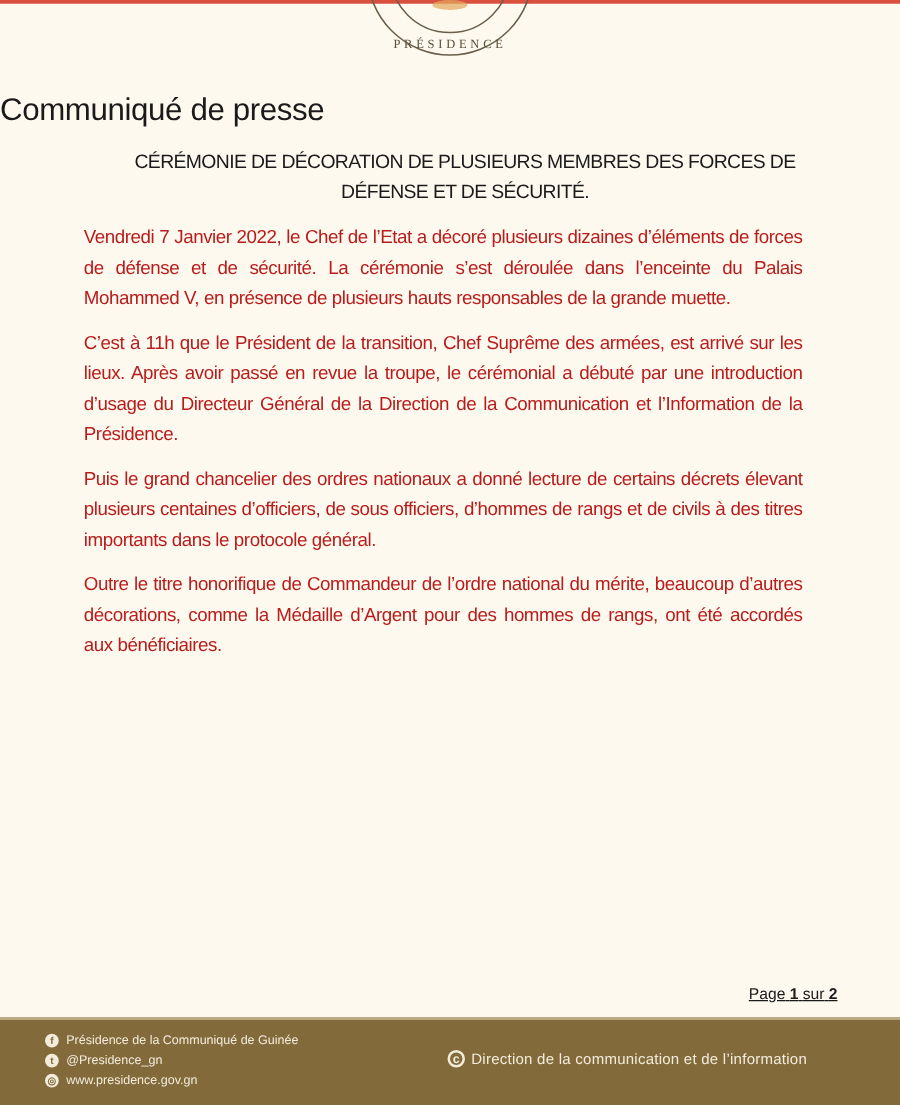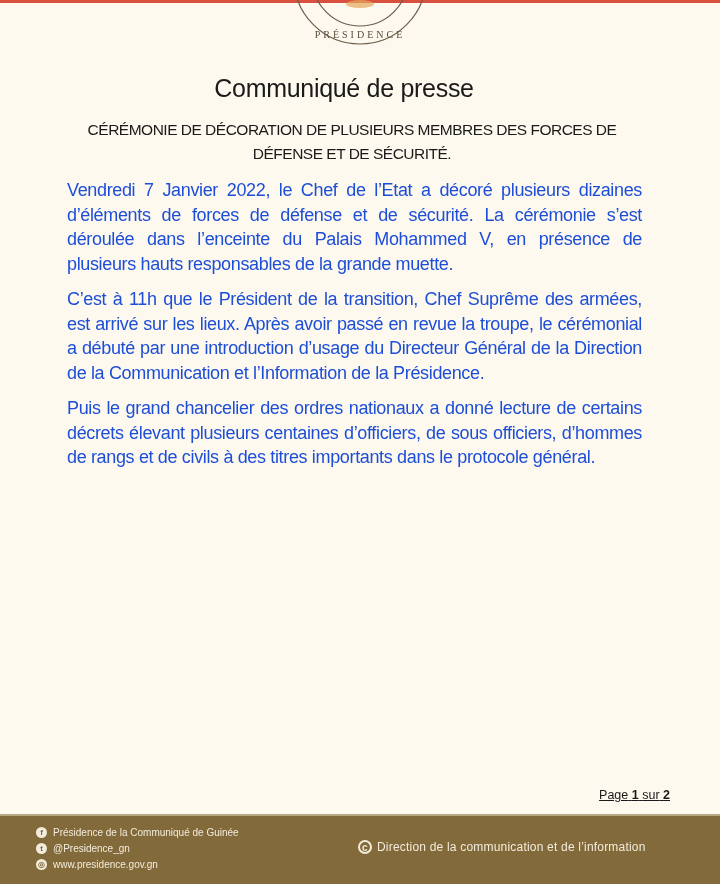--- a/index.html
+++ b/index.html
@@ -5,33 +5,33 @@
   html, body { margin: 0; padding: 0; }
   body {
     width: 720px; height: 884px; overflow: hidden; position: relative;
     background: #fdf9ee;
     font-family: "Liberation Sans", sans-serif;
     color: #1c1c1c;
   }
   .topbar { position: absolute; left: 0; top: 0; width: 720px; height: 3px; background: #d9503f; }
   .seal { position: absolute; left: 292px; top: -90px; width: 136px; height: 136px; }
   .title {
-    position: absolute; left: 0; top: 74px; width: 688px; text-align: center;
+    position: absolute; left: 0; top: 74px; width: 688px; 
     font-size: 25px; color: #1a1a1a; letter-spacing: -0.3px;
   }
   .subtitle {
-    position: absolute; left: 52px; top: 118px; width: 600px; text-align: center;
+    position: absolute; left: 72px; top: 118px; width: 600px; text-align: center;
     font-size: 15.5px; line-height: 24px; color: #1a1a1a; letter-spacing: -0.5px;
   }
   .body {
     position: absolute; left: 67px; top: 178px; width: 575px;
   }
   .para {
-    font-size: 18px; line-height: 24.5px; text-align: justify; margin: 0 0 11px 0;
-    letter-spacing: -0.35px; color: #1d4ed8;
+    font-size: 15px; line-height: 24.5px; text-align: justify; margin: 0 0 11px 0;
+    letter-spacing: -0.35px; color: #b91c1c;
   }
   .pagenum {
     position: absolute; left: 560px; top: 788px; width: 110px; text-align: right;
     font-size: 12.5px; color: #1a1a1a; text-decoration: underline;
   }
   .pagenum b { font-weight: bold; }
   .footer {
     position: absolute; left: 0; top: 814px; width: 720px; height: 70px;
     background: #826a3b; border-top: 2px solid #b9a77f;
   }
@@ -56,20 +56,21 @@
   <text x="68" y="128" text-anchor="middle" font-size="10" fill="#5a4d3a" font-family="Liberation Serif, serif" letter-spacing="3">PRÉSIDENCE</text>
 </svg>
 
 <div class="title">Communiqué de presse</div>
 <div class="subtitle">CÉRÉMONIE DE DÉCORATION DE PLUSIEURS MEMBRES DES FORCES DE DÉFENSE ET DE SÉCURITÉ.</div>
 
 <div class="body">
   <p class="para">Vendredi 7 Janvier 2022, le Chef de l’Etat a décoré plusieurs dizaines d’éléments de forces de défense et de sécurité. La cérémonie s’est déroulée dans l’enceinte du Palais Mohammed V, en présence de plusieurs hauts responsables de la grande muette.</p>
   <p class="para">C’est à 11h que le Président de la transition, Chef Suprême des armées, est arrivé sur les lieux. Après avoir passé en revue la troupe, le cérémonial a débuté par une introduction d’usage du Directeur Général de la Direction de la Communication et l’Information de la Présidence.</p>
   <p class="para">Puis le grand chancelier des ordres nationaux a donné lecture de certains décrets élevant plusieurs centaines d’officiers, de sous officiers, d’hommes de rangs et de civils à des titres importants dans le protocole général.</p>
+  <p class="para">Outre le titre honorifique de Commandeur de l’ordre national du mérite,  beaucoup d’autres décorations, comme la Médaille d’Argent pour des hommes de rangs, ont été accordés aux bénéficiaires.</p>
 </div>
 
 <div class="pagenum">
   <span>Page</span>
   <b>1</b>
   <span>sur</span>
   <b>2</b>
 </div>
 
 <div class="footer">

